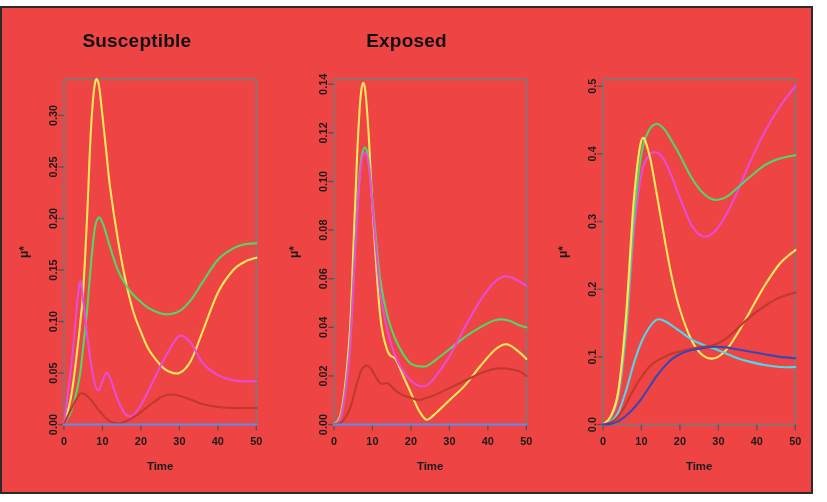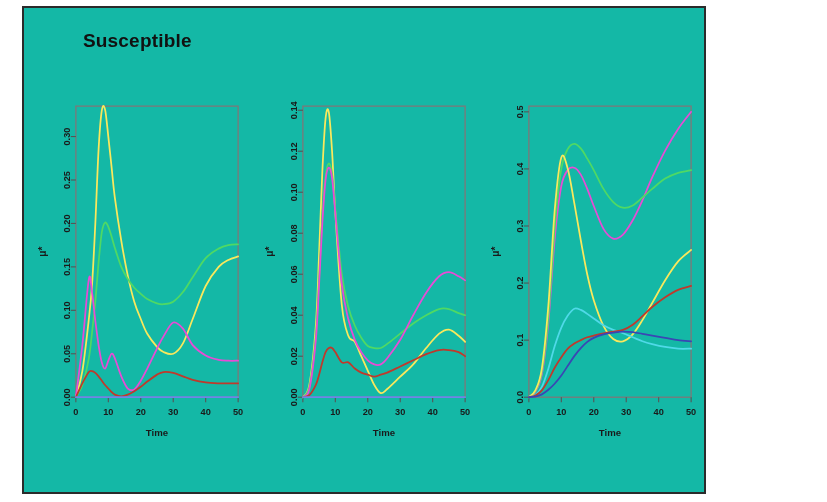--- a/index.html
+++ b/index.html
@@ -1,19 +1,19 @@
 <!DOCTYPE html>
 <html><head>
 <meta charset="utf-8">
 <style>
   html,body{margin:0;padding:0;background:#ffffff;}
   body{width:827px;height:502px;font-family:"Liberation Sans",sans-serif;overflow:hidden;}
   #figure-frame{
-    position:absolute;left:22px;top:6px;width:684px;height:488px;
-    border:2px solid #2b2b2b;background:#14b8a6;box-sizing:border-box;
+    position:absolute;left:0;top:6px;width:813px;height:488px;
+    border:2px solid #2b2b2b;background:#ef4444;box-sizing:border-box;
   }
   .panels{position:absolute;left:0;top:0;width:100%;height:100%;display:flex;}
   .panel{position:relative;flex:1 1 0;height:100%;}
   .panel-title{
     position:absolute;top:22px;left:0;width:100%;text-align:center;
     font-size:19px;font-weight:bold;color:#111;letter-spacing:.2px;
   }
   .plot-svg{position:absolute;left:0;top:0;width:100%;height:100%;}
   text{font-family:"Liberation Sans",sans-serif;fill:#1a1a1a;}
   .tick-lbl{font-size:11px;font-weight:bold;}
@@ -63,20 +63,21 @@
           <text x="22" y="246" class="mu-lbl" text-anchor="middle" dominant-baseline="central" transform="rotate(-90 22 246)">μ*</text>
           <path d="M62.00,420.00 C63.29,414.81 67.17,404.42 69.76,388.84 C72.35,373.25 75.58,343.82 77.52,326.51 C79.46,309.19 80.11,304.00 81.40,284.96 C82.69,265.91 83.99,239.07 85.28,212.24 C86.57,185.40 87.87,146.45 89.16,123.94 C90.45,101.43 91.75,85.16 93.04,77.19 C94.33,69.23 95.63,70.96 96.92,76.16 C98.21,81.35 99.51,96.93 100.80,108.36 C102.09,119.79 103.39,132.60 104.68,144.72 C105.97,156.84 106.62,166.36 108.56,181.07 C110.50,195.79 113.73,217.43 116.32,233.01 C118.91,248.60 121.49,262.45 124.08,274.57 C126.67,286.69 129.25,297.07 131.84,305.73 C134.43,314.39 137.01,320.10 139.60,326.51 C142.19,332.91 144.13,338.63 147.36,344.17 C150.59,349.71 155.77,356.11 159.00,359.75 C162.23,363.39 163.53,364.60 166.76,365.98 C169.99,367.37 174.52,369.79 178.40,368.06 C182.28,366.33 186.16,362.52 190.04,355.59 C193.92,348.67 197.15,337.93 201.68,326.51 C206.21,315.08 212.03,297.42 217.20,287.03 C222.37,276.64 228.19,269.37 232.72,264.18 C237.25,258.99 240.48,257.95 244.36,255.87 C248.24,253.79 254.06,252.41 256.00,251.71" class="curve" stroke="#FAE85C"></path>
           <path d="M62.00,420.00 C63.29,417.58 67.17,413.25 69.76,405.46 C72.35,397.67 75.58,383.81 77.52,373.25 C79.46,362.69 80.11,353.34 81.40,342.09 C82.69,330.84 83.99,319.58 85.28,305.73 C86.57,291.88 87.87,272.84 89.16,258.99 C90.45,245.13 91.75,230.59 93.04,222.63 C94.33,214.66 95.63,212.24 96.92,211.20 C98.21,210.16 99.51,213.62 100.80,216.39 C102.09,219.16 103.39,223.67 104.68,227.82 C105.97,231.98 106.62,235.27 108.56,241.33 C110.50,247.39 113.73,257.95 116.32,264.18 C118.91,270.41 121.49,274.57 124.08,278.72 C126.67,282.88 129.25,286.17 131.84,289.11 C134.43,292.05 137.01,294.13 139.60,296.38 C142.19,298.63 144.13,300.71 147.36,302.61 C150.59,304.52 155.77,306.77 159.00,307.81 C162.23,308.85 163.53,309.19 166.76,308.85 C169.99,308.50 174.52,308.16 178.40,305.73 C182.28,303.31 186.16,299.15 190.04,294.30 C193.92,289.46 197.15,283.40 201.68,276.64 C206.21,269.89 212.03,259.50 217.20,253.79 C222.37,248.08 228.19,244.96 232.72,242.36 C237.25,239.77 240.48,239.07 244.36,238.21 C248.24,237.34 254.06,237.34 256.00,237.17" class="curve" stroke="#4FD964"></path>
           <path d="M62.00,420.00 C63.29,409.61 67.17,381.22 69.76,357.67 C72.35,334.13 75.58,289.11 77.52,278.72 C79.46,268.33 80.11,287.03 81.40,295.34 C82.69,303.65 83.99,318.20 85.28,328.59 C86.57,338.97 87.87,349.36 89.16,357.67 C90.45,365.98 91.75,373.77 93.04,378.45 C94.33,383.12 95.63,386.07 96.92,385.72 C98.21,385.37 99.51,379.31 100.80,376.37 C102.09,373.43 103.39,368.58 104.68,368.06 C105.97,367.54 106.62,368.75 108.56,373.25 C110.50,377.76 113.73,389.01 116.32,395.07 C118.91,401.13 121.49,407.01 124.08,409.61 C126.67,412.21 129.25,412.21 131.84,410.65 C134.43,409.09 137.01,404.42 139.60,400.26 C142.19,396.11 144.13,392.13 147.36,385.72 C150.59,379.31 155.77,368.23 159.00,361.83 C162.23,355.42 163.53,352.48 166.76,347.28 C169.99,342.09 174.52,332.22 178.40,330.66 C182.28,329.10 186.16,333.43 190.04,337.93 C193.92,342.44 197.15,352.30 201.68,357.67 C206.21,363.04 212.03,367.19 217.20,370.14 C222.37,373.08 228.19,374.29 232.72,375.33 C237.25,376.37 240.48,376.20 244.36,376.37 C248.24,376.54 254.06,376.37 256.00,376.37" class="curve" stroke="#E84BD6"></path>
           <path d="M62.00,420.00 C63.29,417.23 67.17,408.40 69.76,403.38 C72.35,398.36 75.58,392.30 77.52,389.87 C79.46,387.45 80.11,388.66 81.40,388.84 C82.69,389.01 83.99,389.87 85.28,390.91 C86.57,391.95 87.87,393.51 89.16,395.07 C90.45,396.63 91.75,398.53 93.04,400.26 C94.33,401.99 95.63,403.90 96.92,405.46 C98.21,407.01 99.51,408.23 100.80,409.61 C102.09,411.00 103.39,412.56 104.68,413.77 C105.97,414.98 106.62,416.02 108.56,416.88 C110.50,417.75 113.73,418.96 116.32,418.96 C118.91,418.96 121.49,417.92 124.08,416.88 C126.67,415.84 129.25,414.29 131.84,412.73 C134.43,411.17 137.01,409.44 139.60,407.53 C142.19,405.63 144.13,403.73 147.36,401.30 C150.59,398.88 155.77,394.90 159.00,392.99 C162.23,391.09 163.53,390.22 166.76,389.87 C169.99,389.53 174.52,390.05 178.40,390.91 C182.28,391.78 186.16,393.68 190.04,395.07 C193.92,396.45 197.15,398.01 201.68,399.22 C206.21,400.44 212.03,401.65 217.20,402.34 C222.37,403.03 228.19,403.21 232.72,403.38 C237.25,403.55 240.48,403.38 244.36,403.38 C248.24,403.38 254.06,403.38 256.00,403.38" class="curve" stroke="#C0392B"></path>
           <path d="M62.00,420.00 C63.29,420.00 67.17,420.00 69.76,420.00 C72.35,420.00 75.58,420.00 77.52,420.00 C79.46,420.00 80.11,420.00 81.40,420.00 C82.69,420.00 83.99,420.00 85.28,420.00 C86.57,420.00 87.87,420.00 89.16,420.00 C90.45,420.00 91.75,420.00 93.04,420.00 C94.33,420.00 95.63,420.00 96.92,420.00 C98.21,420.00 99.51,420.00 100.80,420.00 C102.09,420.00 103.39,420.00 104.68,420.00 C105.97,420.00 106.62,420.00 108.56,420.00 C110.50,420.00 113.73,420.00 116.32,420.00 C118.91,420.00 121.49,420.00 124.08,420.00 C126.67,420.00 129.25,420.00 131.84,420.00 C134.43,420.00 137.01,420.00 139.60,420.00 C142.19,420.00 144.13,420.00 147.36,420.00 C150.59,420.00 155.77,420.00 159.00,420.00 C162.23,420.00 163.53,420.00 166.76,420.00 C169.99,420.00 174.52,420.00 178.40,420.00 C182.28,420.00 186.16,420.00 190.04,420.00 C193.92,420.00 197.15,420.00 201.68,420.00 C206.21,420.00 212.03,420.00 217.20,420.00 C222.37,420.00 228.19,420.00 232.72,420.00 C237.25,420.00 240.48,420.00 244.36,420.00 C248.24,420.00 254.06,420.00 256.00,420.00" class="curve" stroke="#6E86E8"></path>
         </svg>
     </div>
 
     <div class="panel">
+      <div class="panel-title">Exposed</div>
       <svg class="plot-svg" id="svg-1" viewBox="0 0 271 488">
           <rect x="62" y="72" width="194" height="348" class="frame-rect"></rect>
           <line x1="56" y1="420" x2="62" y2="420" class="tickmark"></line>
           <text x="51" y="420" class="tick-lbl" text-anchor="middle" dominant-baseline="central" transform="rotate(-90 51 420)">0.00</text>
           <line x1="56" y1="370.98591549295776" x2="62" y2="370.98591549295776" class="tickmark"></line>
           <text x="51" y="370.98591549295776" class="tick-lbl" text-anchor="middle" dominant-baseline="central" transform="rotate(-90 51 370.98591549295776)">0.02</text>
           <line x1="56" y1="321.9718309859155" x2="62" y2="321.9718309859155" class="tickmark"></line>
           <text x="51" y="321.9718309859155" class="tick-lbl" text-anchor="middle" dominant-baseline="central" transform="rotate(-90 51 321.9718309859155)">0.04</text>
           <line x1="56" y1="272.9577464788732" x2="62" y2="272.9577464788732" class="tickmark"></line>
           <text x="51" y="272.9577464788732" class="tick-lbl" text-anchor="middle" dominant-baseline="central" transform="rotate(-90 51 272.9577464788732)">0.06</text>

